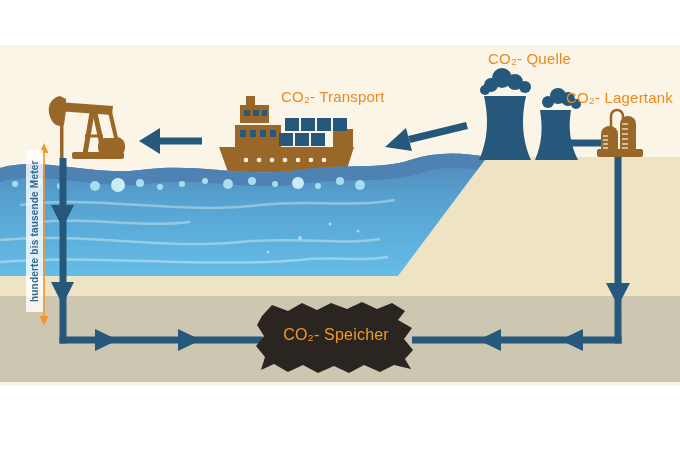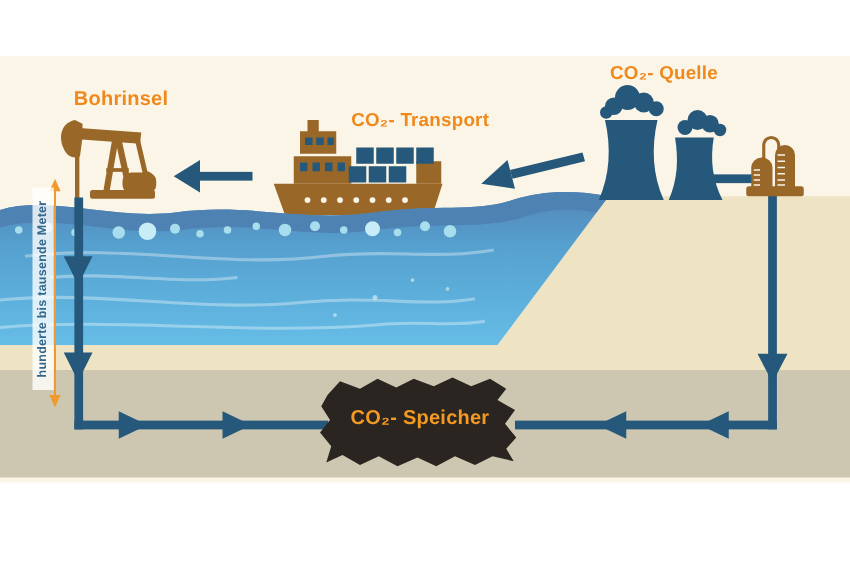--- a/index.html
+++ b/index.html
@@ -2,21 +2,21 @@
 <html><head>
 <meta charset="utf-8">
 <style>
   html,body{margin:0;padding:0;background:#ffffff;}
   #stage{
     position:relative;width:680px;height:453px;background:#ffffff;overflow:hidden;
     font-family:"Liberation Sans", sans-serif;
   }
   #scene{position:absolute;left:0;top:0;}
   .lbl{
-    position:absolute;color:#f0891c;font-weight:bold;font-size:15px;
+    position:absolute;color:#f0891c;font-weight:normal;font-size:15px;
     white-space:nowrap;letter-spacing:.2px;
   }
   .lbl-bohrinsel{left:59px;top:71px;font-size:16px;}
   .lbl-transport{left:237px;top:88px;margin-left:44px;}
   .lbl-quelle{left:488px;top:50px;}
   .lbl-lagertank{left:566px;top:89px;}
   .lbl-speicher{
     left:258px;top:326px;width:156px;text-align:center;
     font-size:16px;color:#f39a23;
   }
@@ -203,18 +203,18 @@
              L411,369 L394,365 L380,372 L364,365 L349,373 L334,366 L318,373 L303,365
              L288,372 L274,364 L261,370 L265,357 L256,346 L264,336 L257,325 Z"></path>
 
     <g stroke="#f0992e" fill="#f0992e">
       <line x1="44" y1="150" x2="44" y2="319" stroke-width="1.6"></line>
       <polygon points="44,143 39.5,153 48.5,153" stroke="none"></polygon>
       <polygon points="44,326 39.5,316 48.5,316" stroke="none"></polygon>
     </g>
   </svg>
 
-  <div class="lbl lbl-bohrinsel">Bohrinsel</div>
   <div class="lbl lbl-transport">CO₂- Transport</div>
   <div class="lbl lbl-quelle">CO₂- Quelle</div>
+  <div class="lbl lbl-lagertank">CO₂- Lagertank</div>
   <div class="lbl lbl-speicher">CO₂- Speicher</div>
   <div class="vlabel">hunderte bis tausende Meter</div>
 </div>
 
 </body></html>

